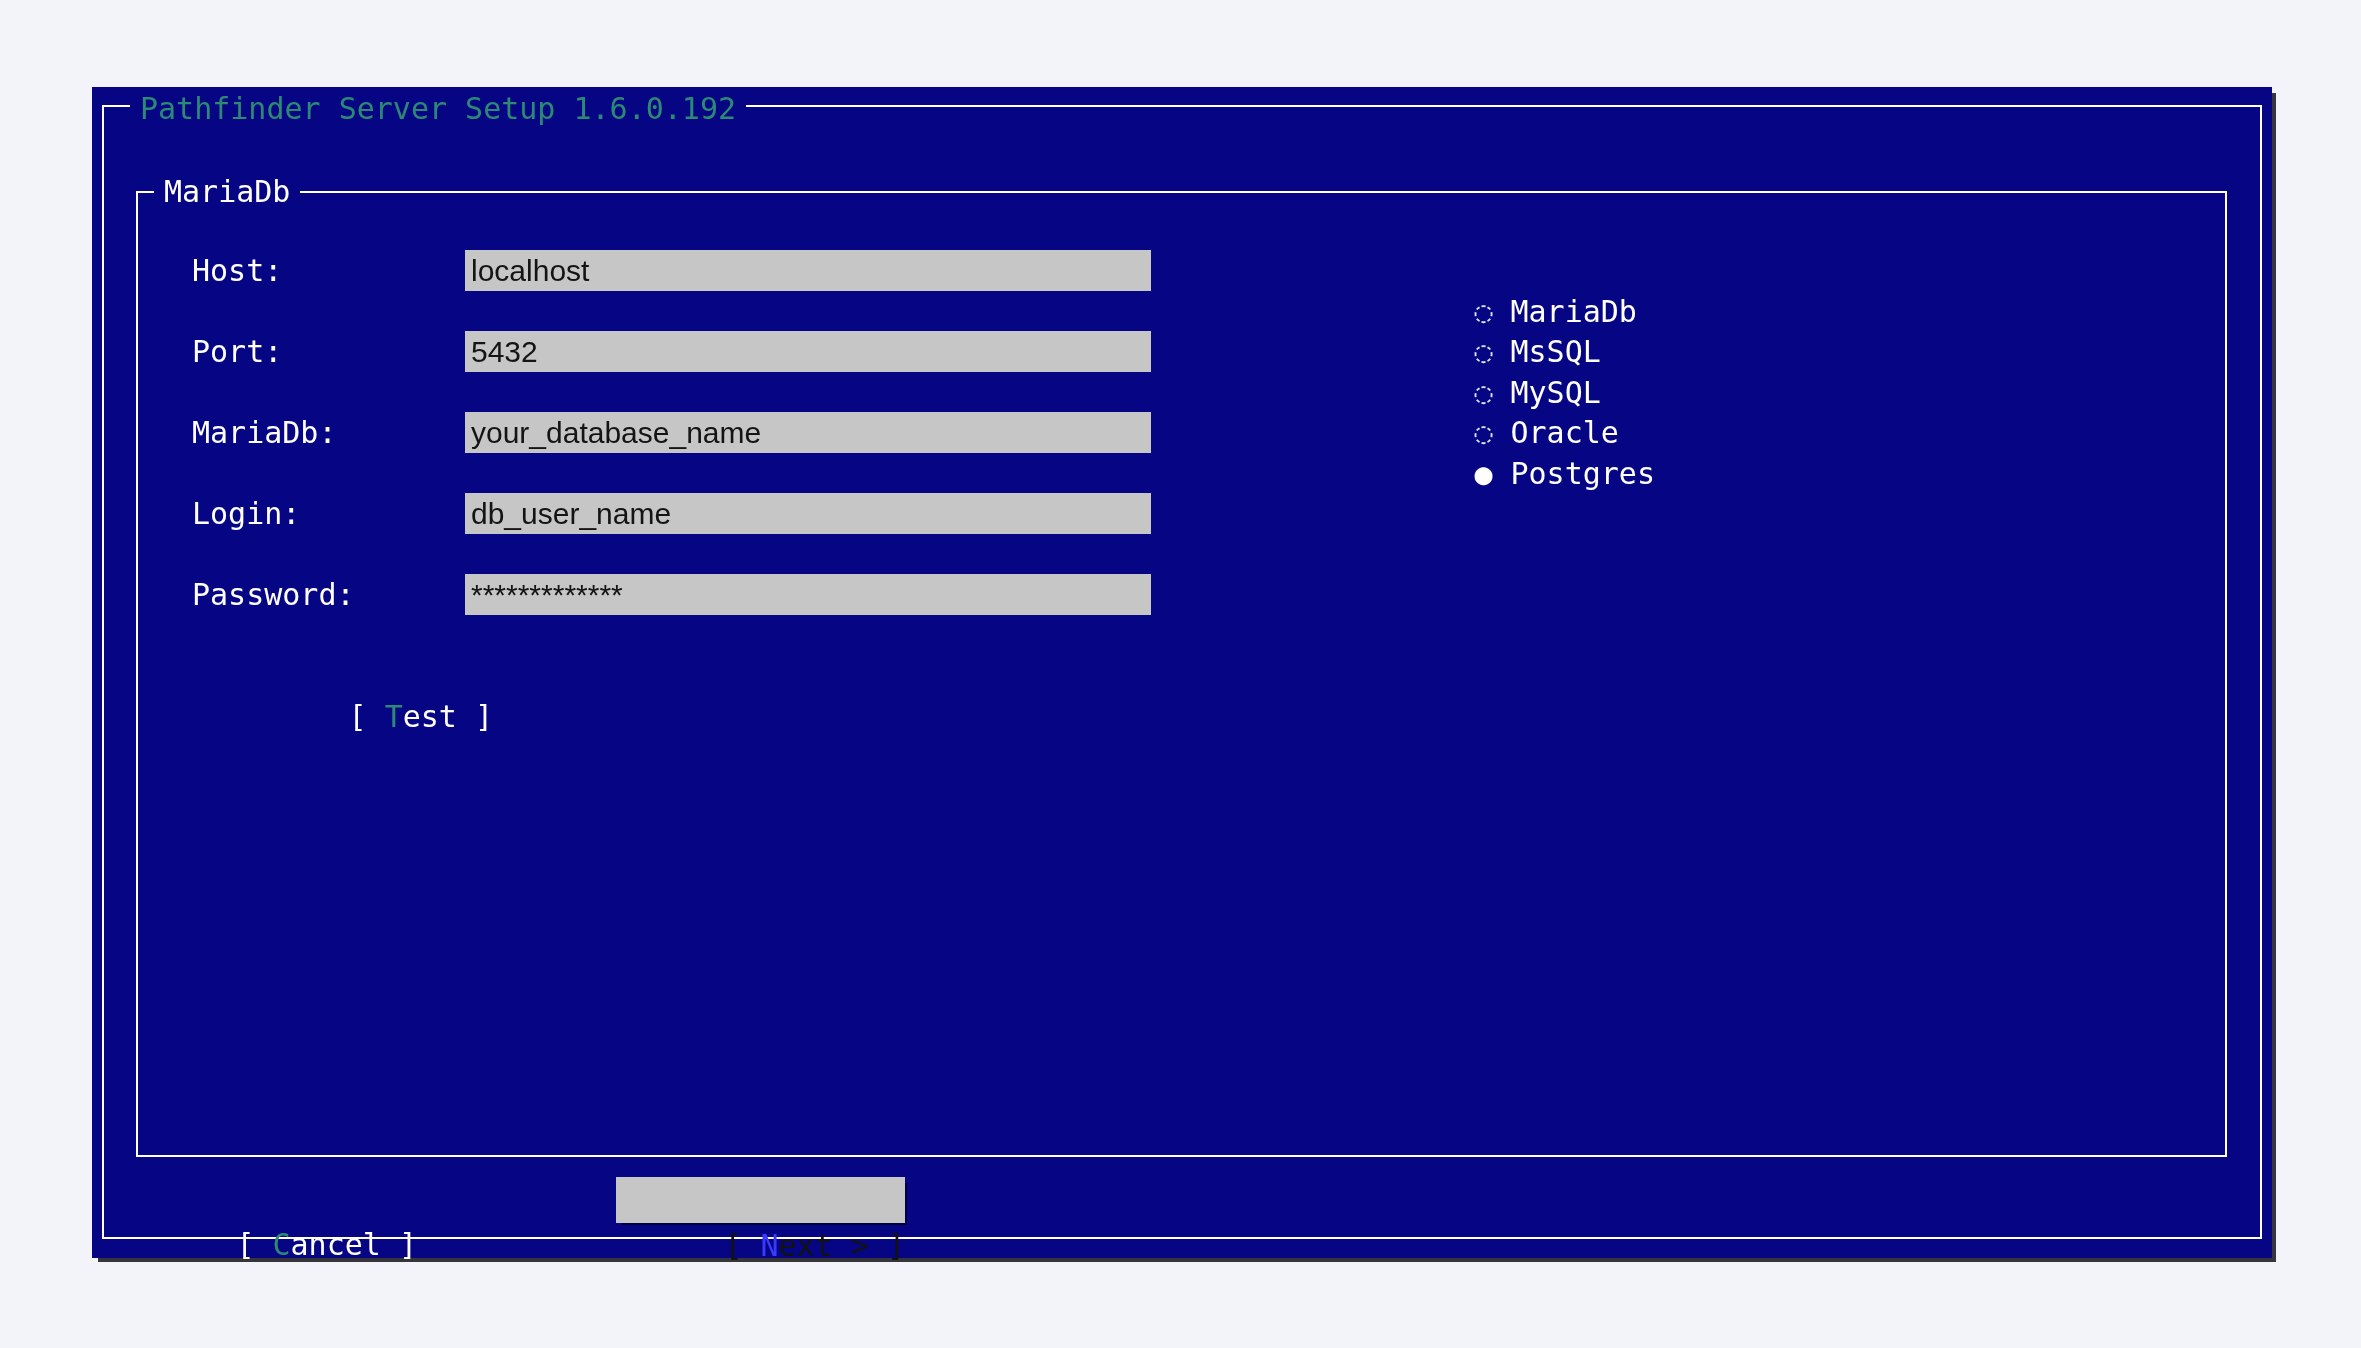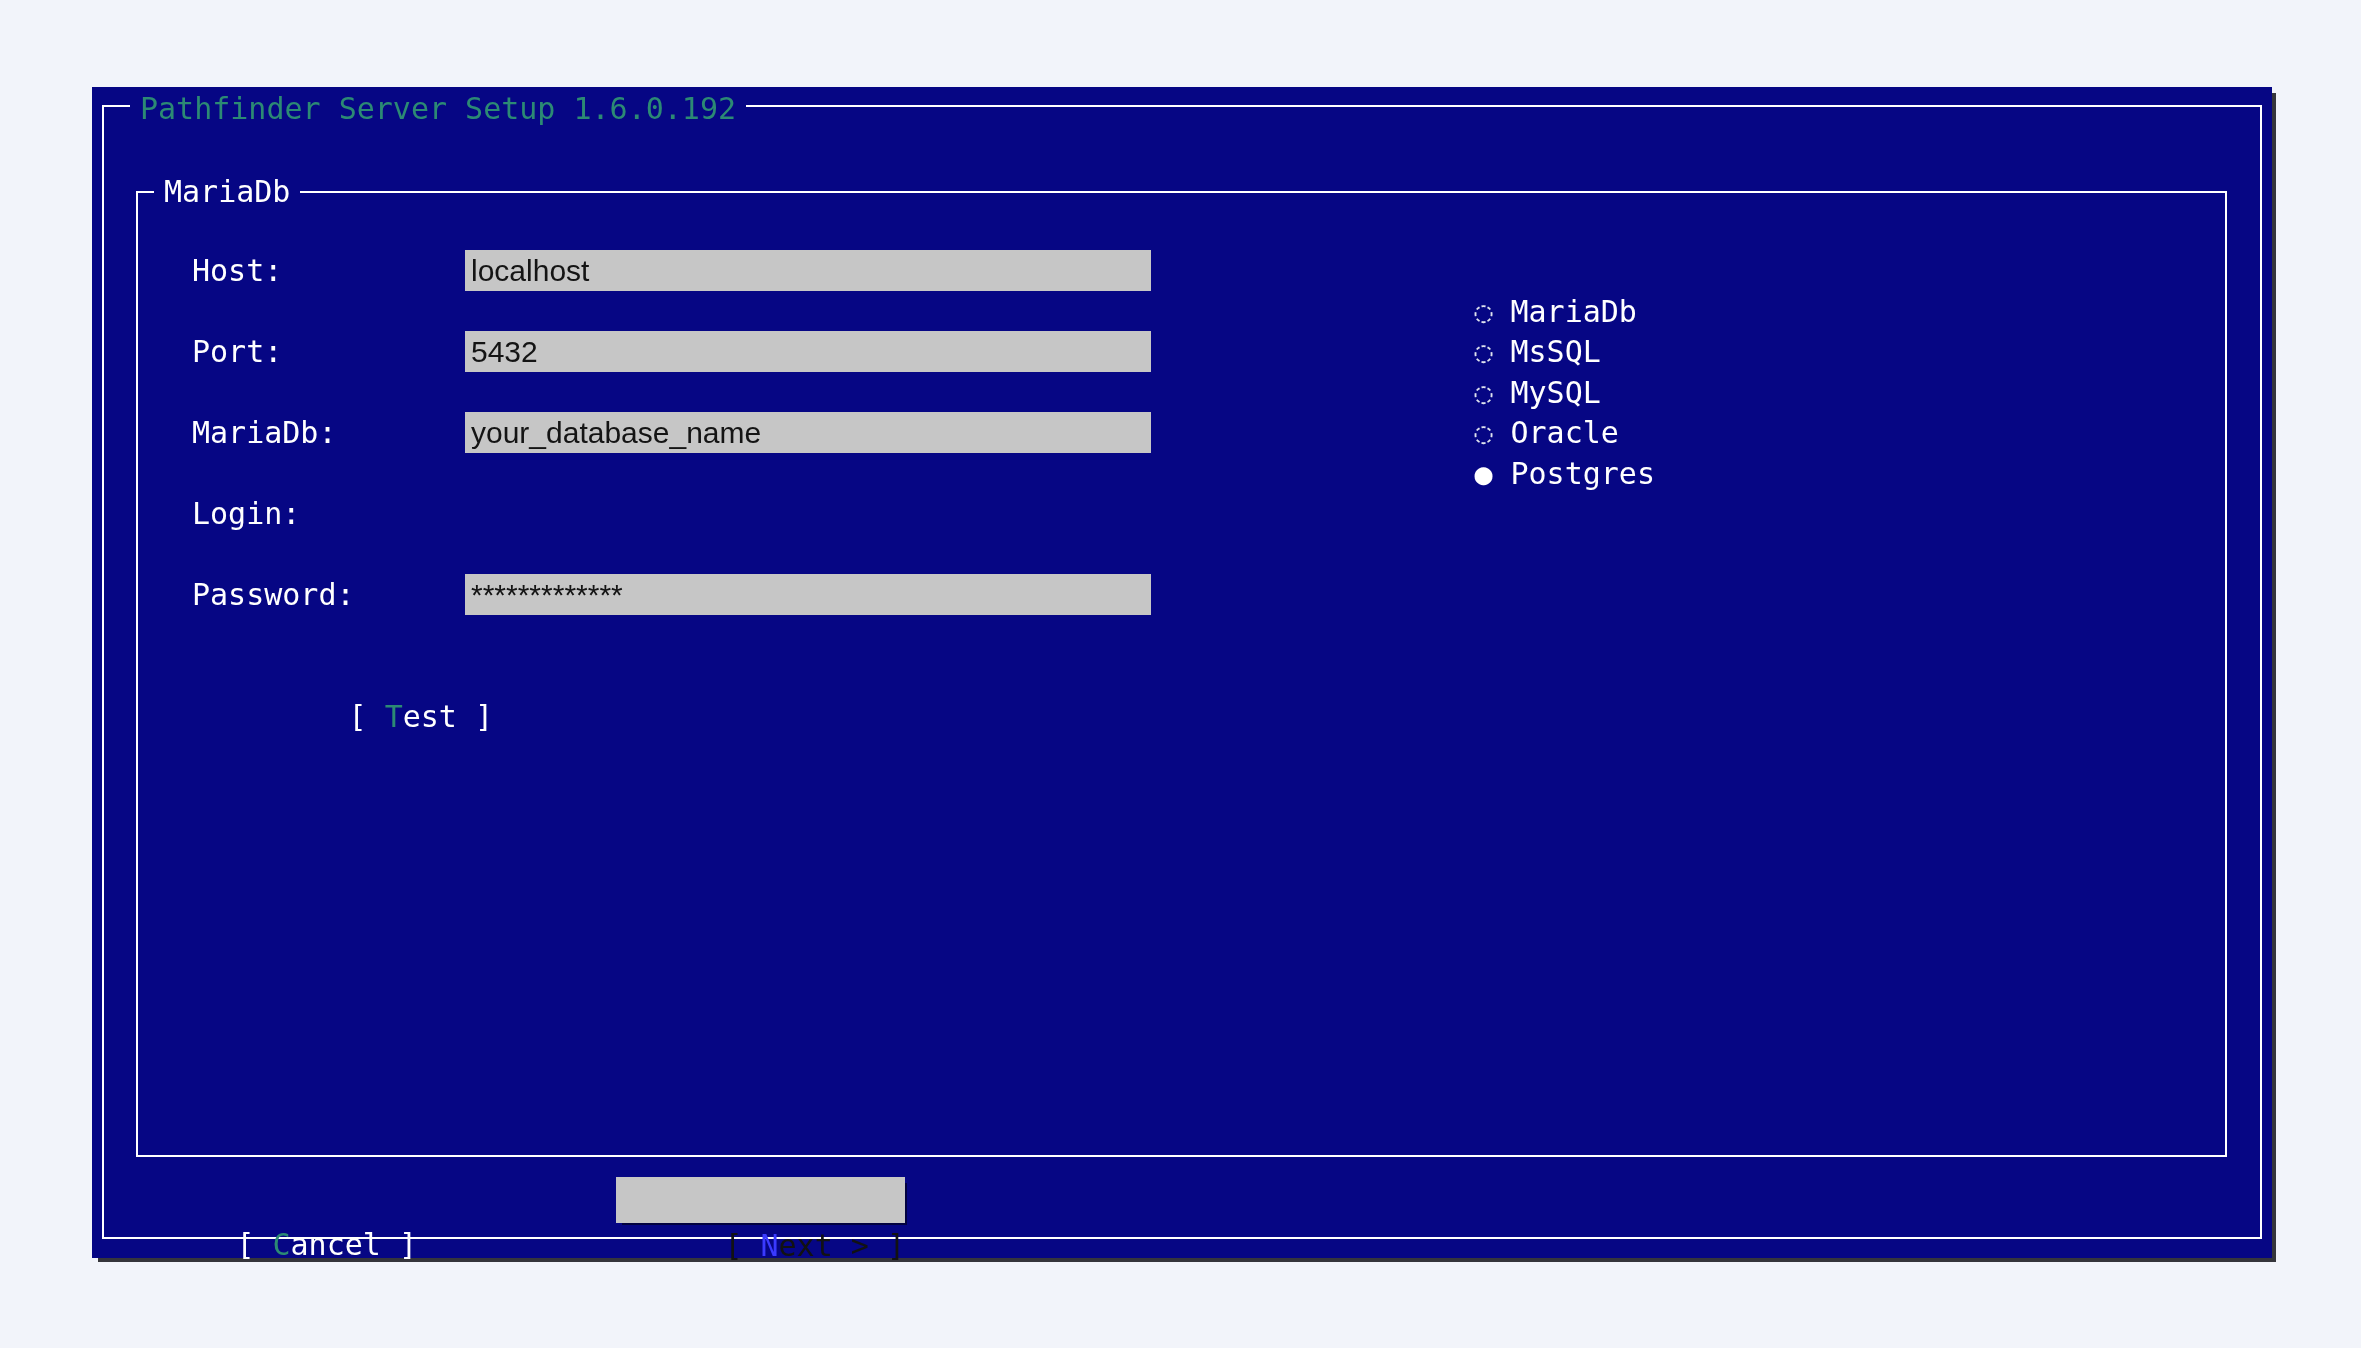--- a/index.html
+++ b/index.html
@@ -126,20 +126,21 @@
       <span class="field-label" style="top:57px">Host:</span>
       <input class="tui-input" style="top: 57px;" type="text" value="localhost">
 
       <span class="field-label" style="top:138px">Port:</span>
       <input class="tui-input" style="top: 138px;" type="text" value="5432">
 
       <span class="field-label" style="top:219px">MariaDb:</span>
       <input class="tui-input" style="top: 219px;" type="text" value="your_database_name">
 
       <span class="field-label" style="top:300px">Login:</span>
+      <input class="tui-input" style="top: 300px;" type="text" value="db_user_name">
 
       <span class="field-label" style="top:381px">Password:</span>
       <input class="tui-input" style="top: 381px;" type="text" value="*************">
 
       <div class="tui-button" style="left:66px;top:462px">
         <span>[ </span><span class="hotkey">T</span><span>est ]</span>
       </div>
 
       <div class="radio-option" style="top:57px">
         <span class="radio-glyph">◌</span><span class="radio-label">MariaDb</span>

